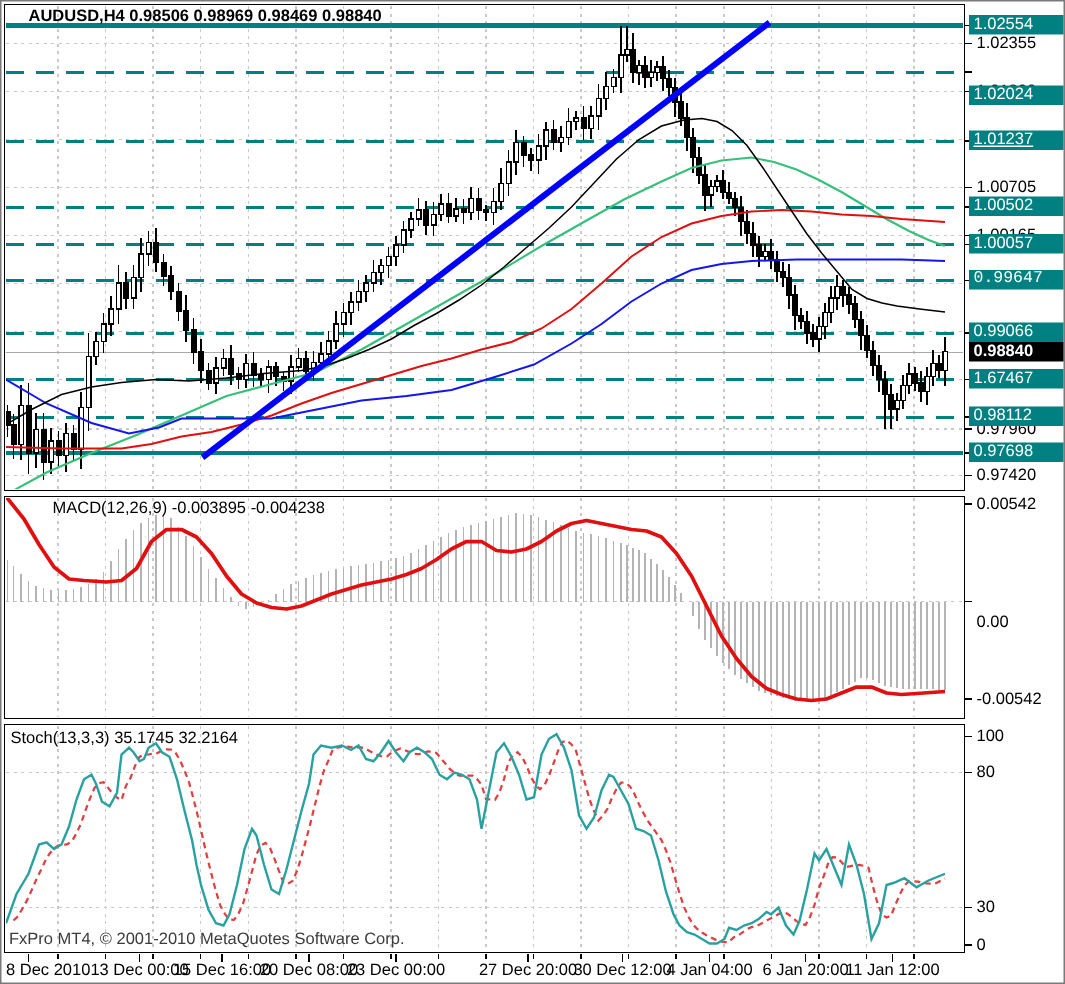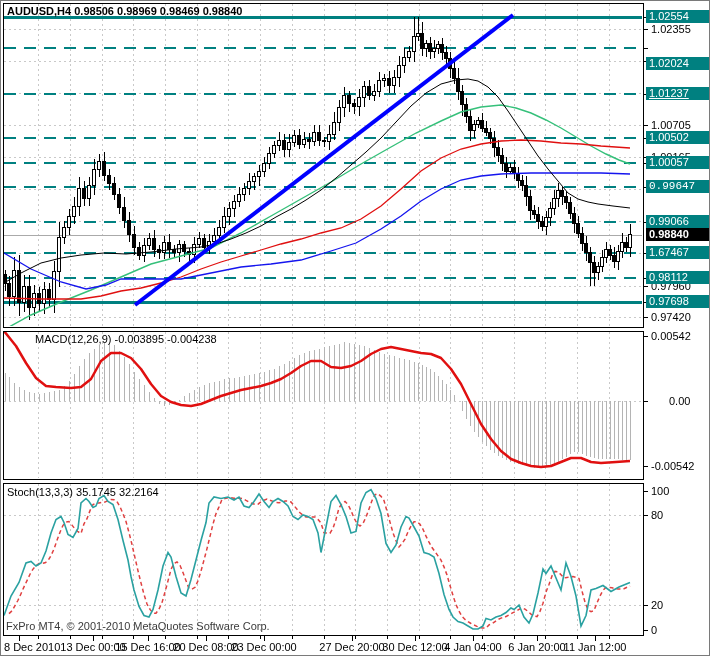--- a/index.html
+++ b/index.html
@@ -1,21 +1,21 @@
 <!DOCTYPE html>
 <html><head>
 <meta charset="utf-8">
 <style>
   html,body{margin:0;padding:0;background:#e8e8e8;}
   .win{position:relative;width:710px;height:656px;background:#ffffff;
        font-family:"Liberation Sans",sans-serif;overflow:hidden;
        border:1px solid #7a7a7a;box-sizing:border-box;}
   svg{position:absolute;left:0;top:0;}
   .lbl{position:absolute;font-size:11px;color:#000;white-space:nowrap;z-index:5;}
-  .hdr{font-weight:bold;}
+  .hdr{font-weight:bold;margin-left:12px;}
   .badge{position:absolute;left:645px;width:80px;height:13px;background:#008080;
          color:#fff;font-size:11px;line-height:13px;padding-left:3px;
          box-sizing:border-box;z-index:6;}
   .badge.cur{background:#000;font-weight:bold;}
   .scale{position:absolute;left:650px;font-size:11px;color:#000;z-index:4;white-space:nowrap;}
   .tlabel{position:absolute;top:640px;font-size:11px;color:#000;z-index:5;white-space:nowrap;}
   .copyright{color:#3b3b3b;}
 </style>
 </head>
 <body>
@@ -631,25 +631,25 @@
       <div class="badge" style="top:86px;text-decoration:underline;">1.01237</div>
       <div class="badge" style="top:130px;">1.00502</div>
       <div class="badge" style="top:155px;">1.00057</div>
       <div class="badge" style="top:179px;font-family:Liberation Mono, monospace;">0.99647</div>
       <div class="badge" style="top:214px;">0.99066</div>
       <div class="badge" style="top:245px;">1.67467</div>
       <div class="badge" style="top:270px;">0.98112</div>
       <div class="badge" style="top:294px;">0.97698</div>
       <div class="badge cur" style="top:227px;">0.98840</div>
       <div class="scale" style="top:329px;">0.00542</div>
-      <div class="scale" style="top:394px;margin-left:18px;">0.00</div>
+      <div class="scale" style="top:408px;">0.00</div>
       <div class="scale" style="top:459px;">-0.00542</div>
       <div class="scale" style="top:484px;">100</div>
       <div class="scale" style="top:508px;">80</div>
-      <div class="scale" style="top:598px;">20</div>
+      <div class="scale" style="top:598px;">30</div>
       <div class="scale" style="top:623px;">0</div>
       <div class="tlabel" style="left:3px;">8 Dec 2010</div>
       <div class="tlabel" style="left:92px;transform:translateX(-50%);">13 Dec 00:00</div>
       <div class="tlabel" style="left:147px;transform:translateX(-50%);">15 Dec 16:00</div>
       <div class="tlabel" style="left:205px;transform:translateX(-50%);">20 Dec 08:00</div>
       <div class="tlabel" style="left:263px;transform:translateX(-50%);">23 Dec 00:00</div>
       <div class="tlabel" style="left:351px;transform:translateX(-50%);">27 Dec 20:00</div>
       <div class="tlabel" style="left:414px;transform:translateX(-50%);">30 Dec 12:00</div>
       <div class="tlabel" style="left:472px;transform:translateX(-50%);">4 Jan 04:00</div>
       <div class="tlabel" style="left:536px;transform:translateX(-50%);">6 Jan 20:00</div>

